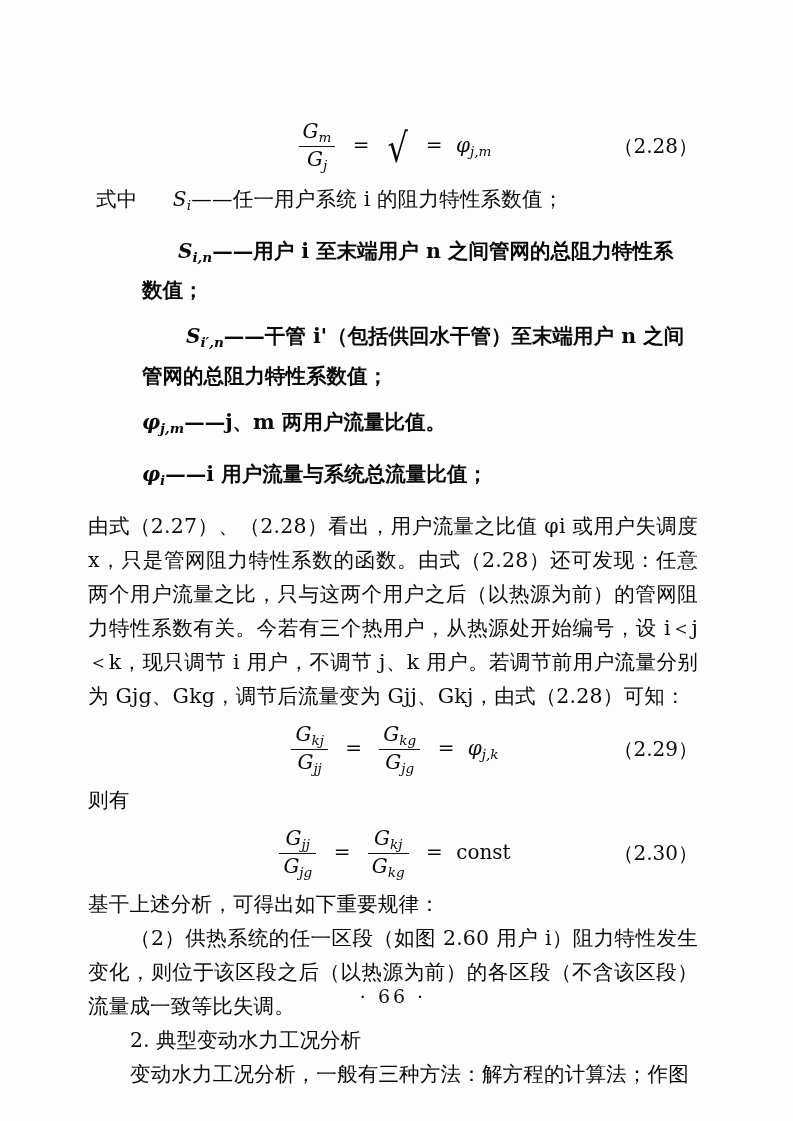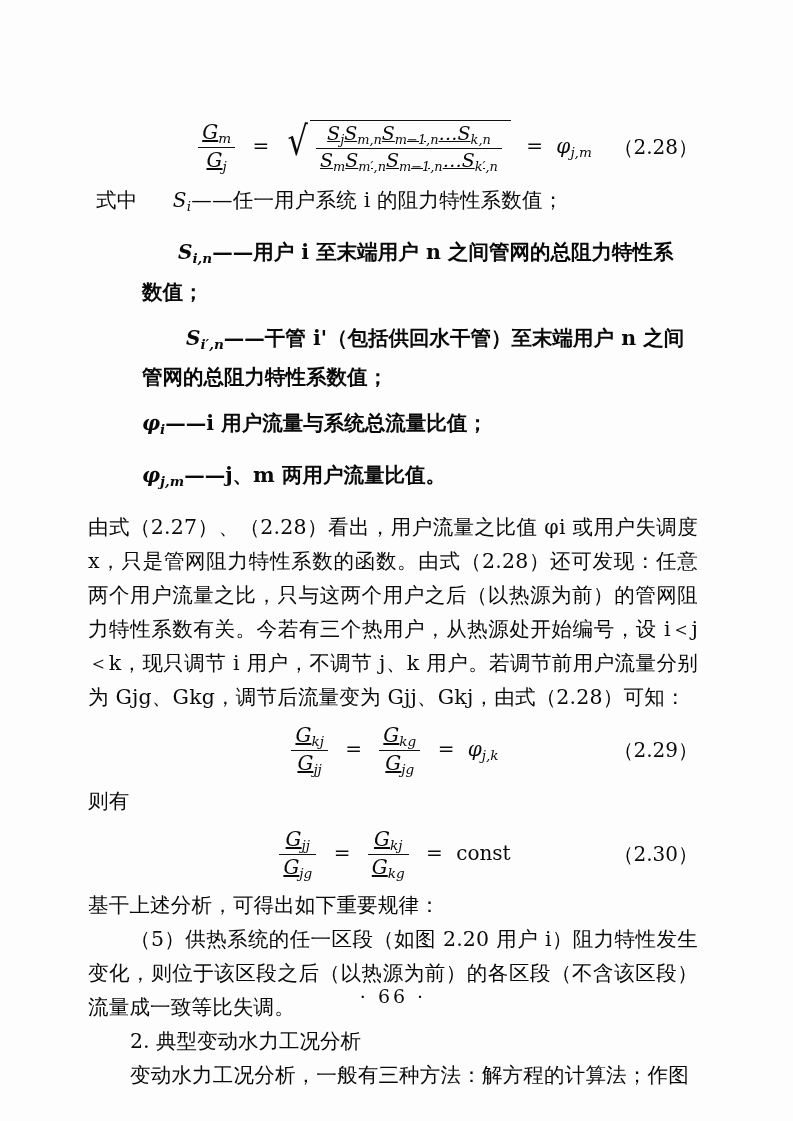--- a/index.html
+++ b/index.html
@@ -69,21 +69,20 @@
     font-size: 20px;
     white-space: nowrap;
   }
   .upright { font-style: normal; }
   .frac {
     display: inline-block;
     vertical-align: middle;
     text-align: center;
     line-height: 1.15;
     margin: 0 4px;
-    text-decoration: underline;
   }
   .frac .num { display: block; padding: 0 4px 1px 4px; }
   .frac .den { display: block; border-top: 1.4px solid #111; padding: 1px 4px 0 4px; }
   sub {
     font-size: 0.68em;
     vertical-align: -0.28em;
     font-style: italic;
   }
   .op { font-style: normal; margin: 0 7px; }
 
@@ -136,26 +135,20 @@
 
     <div class="eqrow">
       <span class="math">
         <span class="frac">
           <span class="num">G<sub>m</sub></span>
           <span class="den">G<sub>j</sub></span>
         </span>
         <span class="op">=</span>
         <span class="sqrt">
           <span class="sign">√</span>
-          <span class="radicand">
-            <span class="frac inline-frac">
-              <span class="num">S<sub>j</sub>S<sub>m,n</sub>S<sub>m−1,n</sub>…S<sub>k,n</sub></span>
-              <span class="den">S<sub>m</sub>S<sub>m′,n</sub>S<sub>m−1,n</sub>…S<sub>k′,n</sub></span>
-            </span>
-          </span>
         </span>
         <span class="op">=</span>
         <span>φ<sub>j,m</sub></span>
       </span>
       <span class="eqnum">（2.28）</span>
     </div>
 
     <p class="para blk">
       <span>式中</span>
       <span style="display:inline-block;width:22px"></span>
@@ -164,25 +157,25 @@
 
     <p class="hang-def">
       <span style="display:inline-block;width:36px"></span><span class="math">S<sub>i,n</sub></span><span>——用户 i 至末端用户 n 之间管网的总阻力特性系数值；</span>
     </p>
 
     <p class="hang-def">
       <span style="display:inline-block;width:44px"></span><span class="math">S<sub>i′,n</sub></span><span>——干管 i'（包括供回水干管）至末端用户 n 之间管网的总阻力特性系数值；</span>
     </p>
 
     <p class="hang-def">
+      <span class="math">φ<sub>j,m</sub></span><span>——j、m 两用户流量比值。</span>
+    </p>
+
+    <p class="hang-def">
       <span class="math">φ<sub>i</sub></span><span>——i 用户流量与系统总流量比值；</span>
-    </p>
-
-    <p class="hang-def">
-      <span class="math">φ<sub>j,m</sub></span><span>——j、m 两用户流量比值。</span>
     </p>
 
     <p class="para">由式（2.27）、（2.28）看出，用户流量之比值 φi 或用户失调度 x，只是管网阻力特性系数的函数。由式（2.28）还可发现：任意两个用户流量之比，只与这两个用户之后（以热源为前）的管网阻力特性系数有关。今若有三个热用户，从热源处开始编号，设 i＜j＜k，现只调节 i 用户，不调节 j、k 用户。若调节前用户流量分别为 Gjg、Gkg，调节后流量变为 Gjj、Gkj，由式（2.28）可知：</p>
 
     <div class="eqrow">
       <span class="math">
         <span class="frac">
           <span class="num">G<sub>kj</sub></span>
           <span class="den">G<sub>jj</sub></span>
         </span>
@@ -210,21 +203,21 @@
           <span class="num">G<sub>kj</sub></span>
           <span class="den">G<sub>kg</sub></span>
         </span>
         <span class="op">=</span>
         <span class="upright">const</span>
       </span>
       <span class="eqnum">（2.30）</span>
     </div>
 
     <p class="para">基干上述分析，可得出如下重要规律：</p>
-    <p class="para indent2">（5）供热系统的任一区段（如图 2.20 用户 i）阻力特性发生变化，则位于该区段之后（以热源为前）的各区段（不含该区段）流量成一致等比失调。</p>
+    <p class="para indent2">（2）供热系统的任一区段（如图 2.60 用户 i）阻力特性发生变化，则位于该区段之后（以热源为前）的各区段（不含该区段）流量成一致等比失调。</p>
     <p class="sect">2. 典型变动水力工况分析</p>
     <p class="para indent2">变动水力工况分析，一般有三种方法：解方程的计算法；作图</p>
 
   </div>
 
   <div class="footer">
     <span class="dot">· 66 ·</span>
   </div>
 </div>
 

